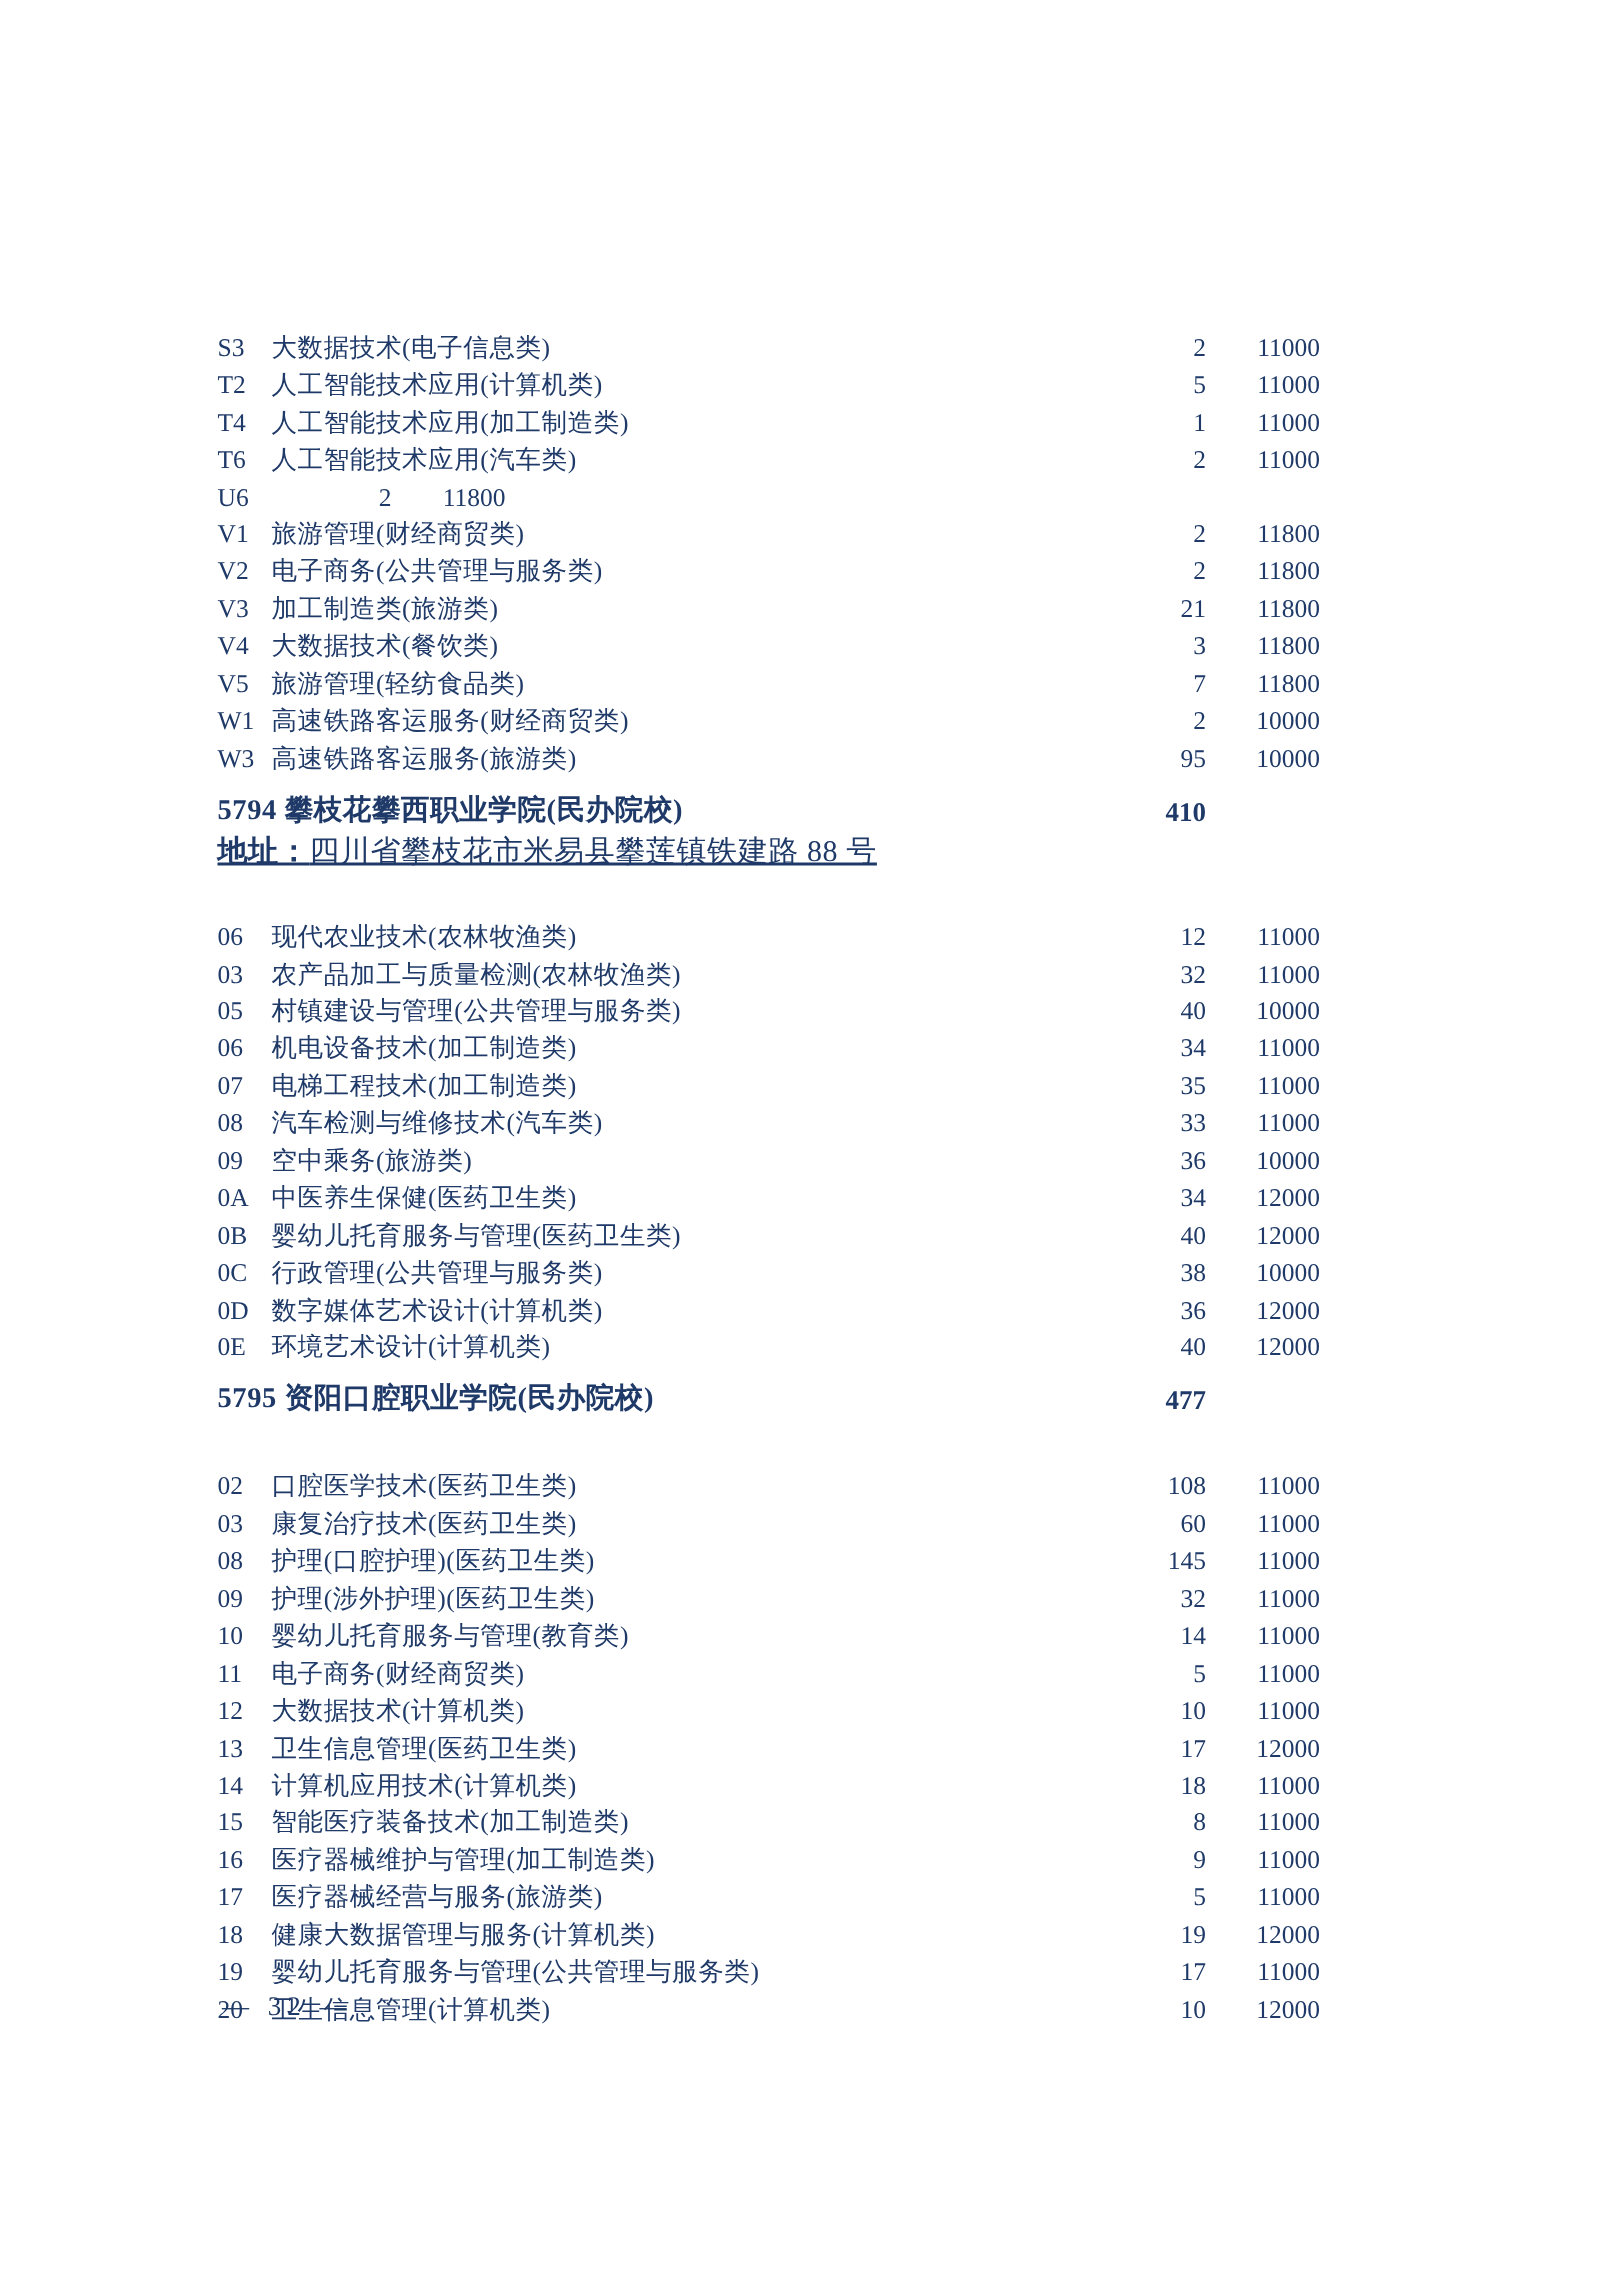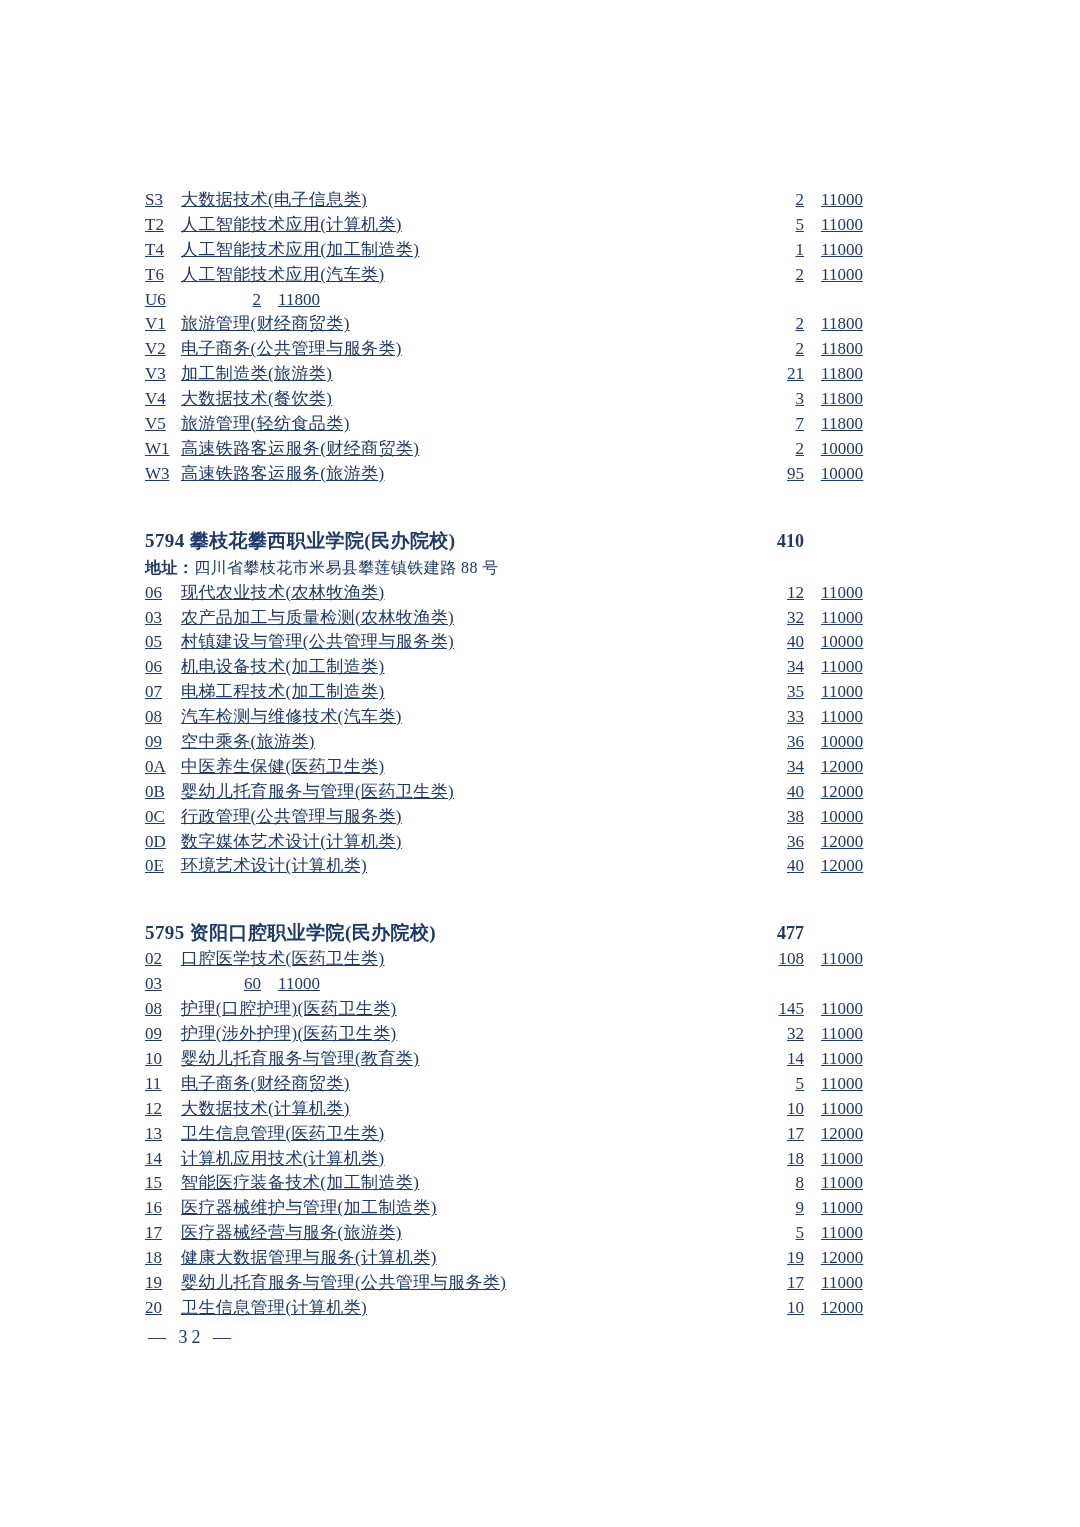--- a/index.html
+++ b/index.html
@@ -13,39 +13,38 @@
   .page {
     position:relative;
     width:1080px; height:1527px;
     padding:188px 200px 0 145px;
   }
   .row {
     display:flex; align-items:baseline;
     height:24.9px; line-height:24.9px;
     font-size:17px;
     white-space:nowrap;
-    text-decoration:underline;
   }
   .col-code { width:36px; flex:none; }
   .col-name { flex:1; letter-spacing:0.4px; overflow:hidden; }
   .col-plan { width:80px; flex:none; text-align:right; }
-  .col-tuition { width:76px; flex:none; text-align:center; }
+  .col-tuition { width:76px; flex:none; text-align:right;margin-top:32px; }
   .block { margin:0; }
   .block + .block { margin-top:32px; }
   .sec-header {
     display:flex; align-items:center;
     font-weight:bold; font-size:19px; line-height:28px; height:28px;
     white-space:nowrap;
     margin-top:40px;
   }
   .sec-title { flex:1; letter-spacing:0.4px; }
   .sec-total { font-size:18px; }
   .addr {
-    font-size:16px; line-height:26px; height:26px;
-    letter-spacing:0.4px; white-space:nowrap;
+    font-size:20px; line-height:26px; height:26px;
+    letter-spacing:0.4px; white-space:nowrap;text-decoration:underline;
   }
   .addr-label { font-weight:bold; }
   .footer {
     position:absolute; left:148px; top:1327px;
     font-size:18px; letter-spacing:4px;
   }
 </style>
 </head>
 <body style="color: rgb(31, 58, 104);">
 
@@ -211,20 +210,21 @@
           <span class="col-tuition"></span>
         </div>
         <div class="row">
           <span class="col-code">02</span>
           <span class="col-name">口腔医学技术(医药卫生类)</span>
           <span class="col-plan">108</span>
           <span class="col-tuition">11000</span>
         </div>
         <div class="row">
           <span class="col-code">03</span>
+          <span class="col-name">康复治疗技术(医药卫生类)</span>
           <span class="col-plan">60</span>
           <span class="col-tuition">11000</span>
         </div>
         <div class="row">
           <span class="col-code">08</span>
           <span class="col-name">护理(口腔护理)(医药卫生类)</span>
           <span class="col-plan">145</span>
           <span class="col-tuition">11000</span>
         </div>
         <div class="row">

